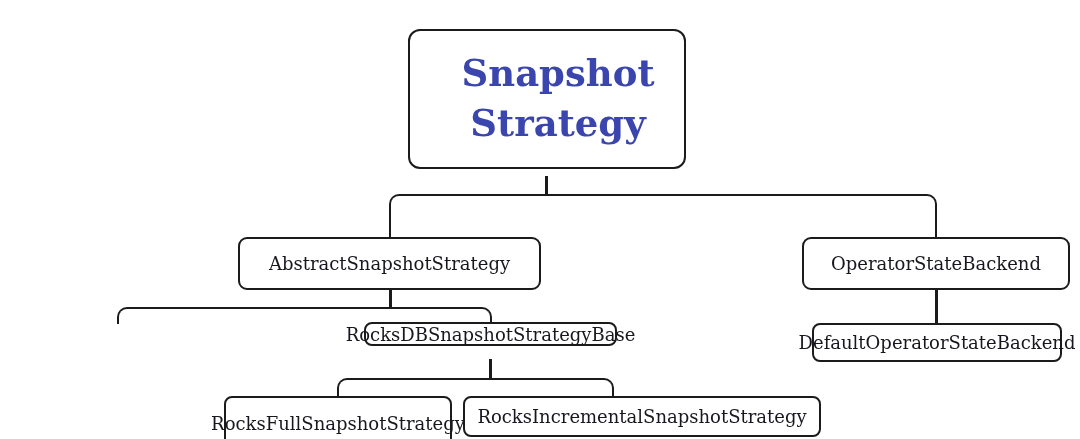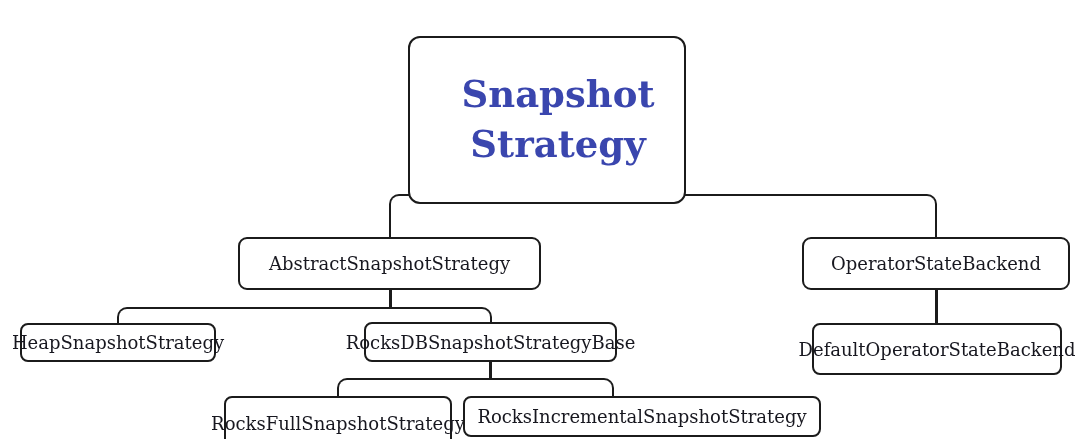--- a/index.html
+++ b/index.html
@@ -70,41 +70,38 @@
   <div class="rail" style="left:389px; top:194px; width:548px; height:44px;"></div>
 
   <div class="vline" style="left:389px; top:288px; height:21px;"></div>
   <div class="rail" style="left:117px; top:307px; width:375px; height:17px;"></div>
 
   <div class="vline" style="left:935px; top:288px; height:36px;"></div>
 
   <div class="vline" style="left:489px; top:359px; height:21px;"></div>
   <div class="rail" style="left:337px; top:378px; width:277px; height:19px;"></div>
 
-  <div class="node root" style="left:408px; top:36px; width:278px; height:168px;padding-left:36px;">
+  <div class="node root" style="left:408px; top:29px; width:278px; height:140px;padding-left:36px;">
     <span>Snapshot Strategy</span>
   </div>
 
   <div class="node lvl2" style="left:238px; top:237px; width:303px; height:53px;">
     <span>AbstractSnapshotStrategy</span>
   </div>
 
   <div class="node lvl2" style="left:802px; top:237px; width:268px; height:53px;text-align:right;">
     <span>OperatorStateBackend</span>
   </div>
 
-  <div class="node lvl3" style="left:20px; top:323px; width:196px; height:39px;">
-    <span>HeapSnapshotStrategy</span>
-  </div>
 
-  <div class="node lvl3" style="left:364px; top:322px; width:253px; height:40px;">
+  <div class="node lvl3" style="left:364px; top:322px; width:253px; height:24px;">
     <span>RocksDBSnapshotStrategyBase</span>
   </div>
 
-  <div class="node lvl3" style="left:812px; top:323px; width:250px; height:52px;">
+  <div class="node lvl3" style="left:812px; top:323px; width:250px; height:39px;">
     <span>DefaultOperatorStateBackend</span>
   </div>
 
   <div class="node lvl3" style="left:224px; top:396px; width:228px; height:55px;">
     <span>RocksFullSnapshotStrategy</span>
   </div>
 
   <div class="node lvl3" style="left:463px; top:396px; width:358px; height:41px;">
     <span>RocksIncrementalSnapshotStrategy</span>
   </div>

